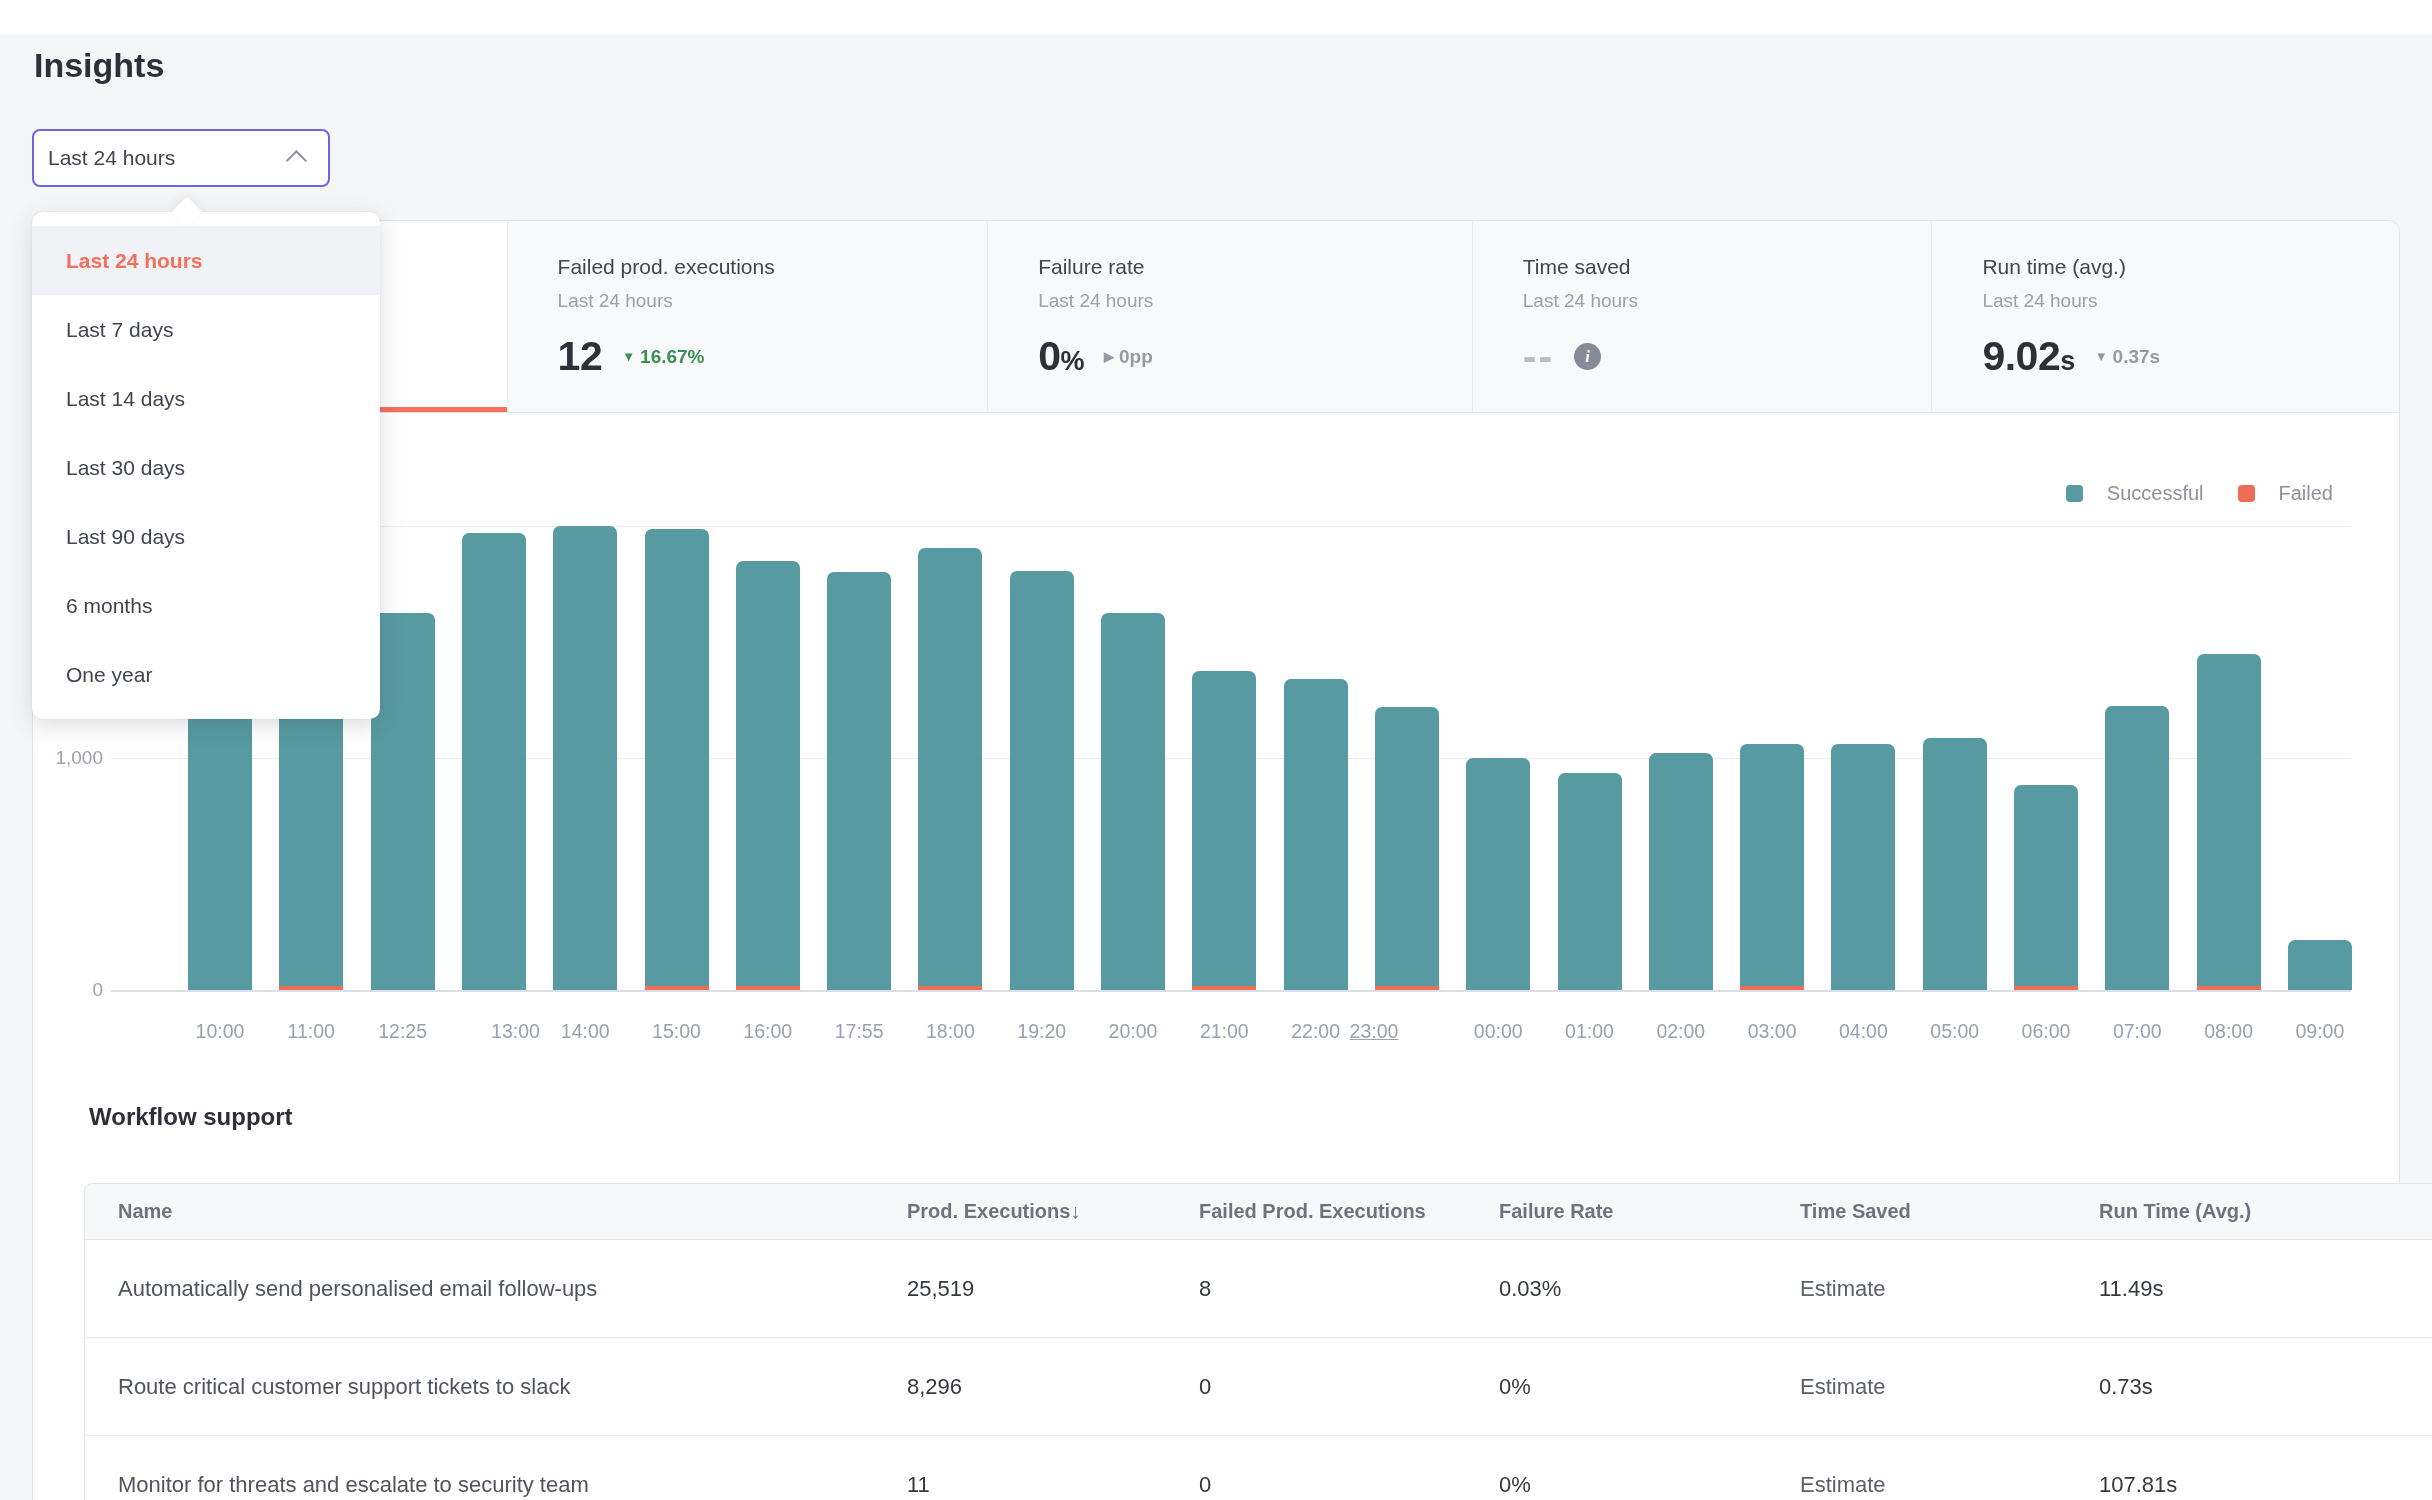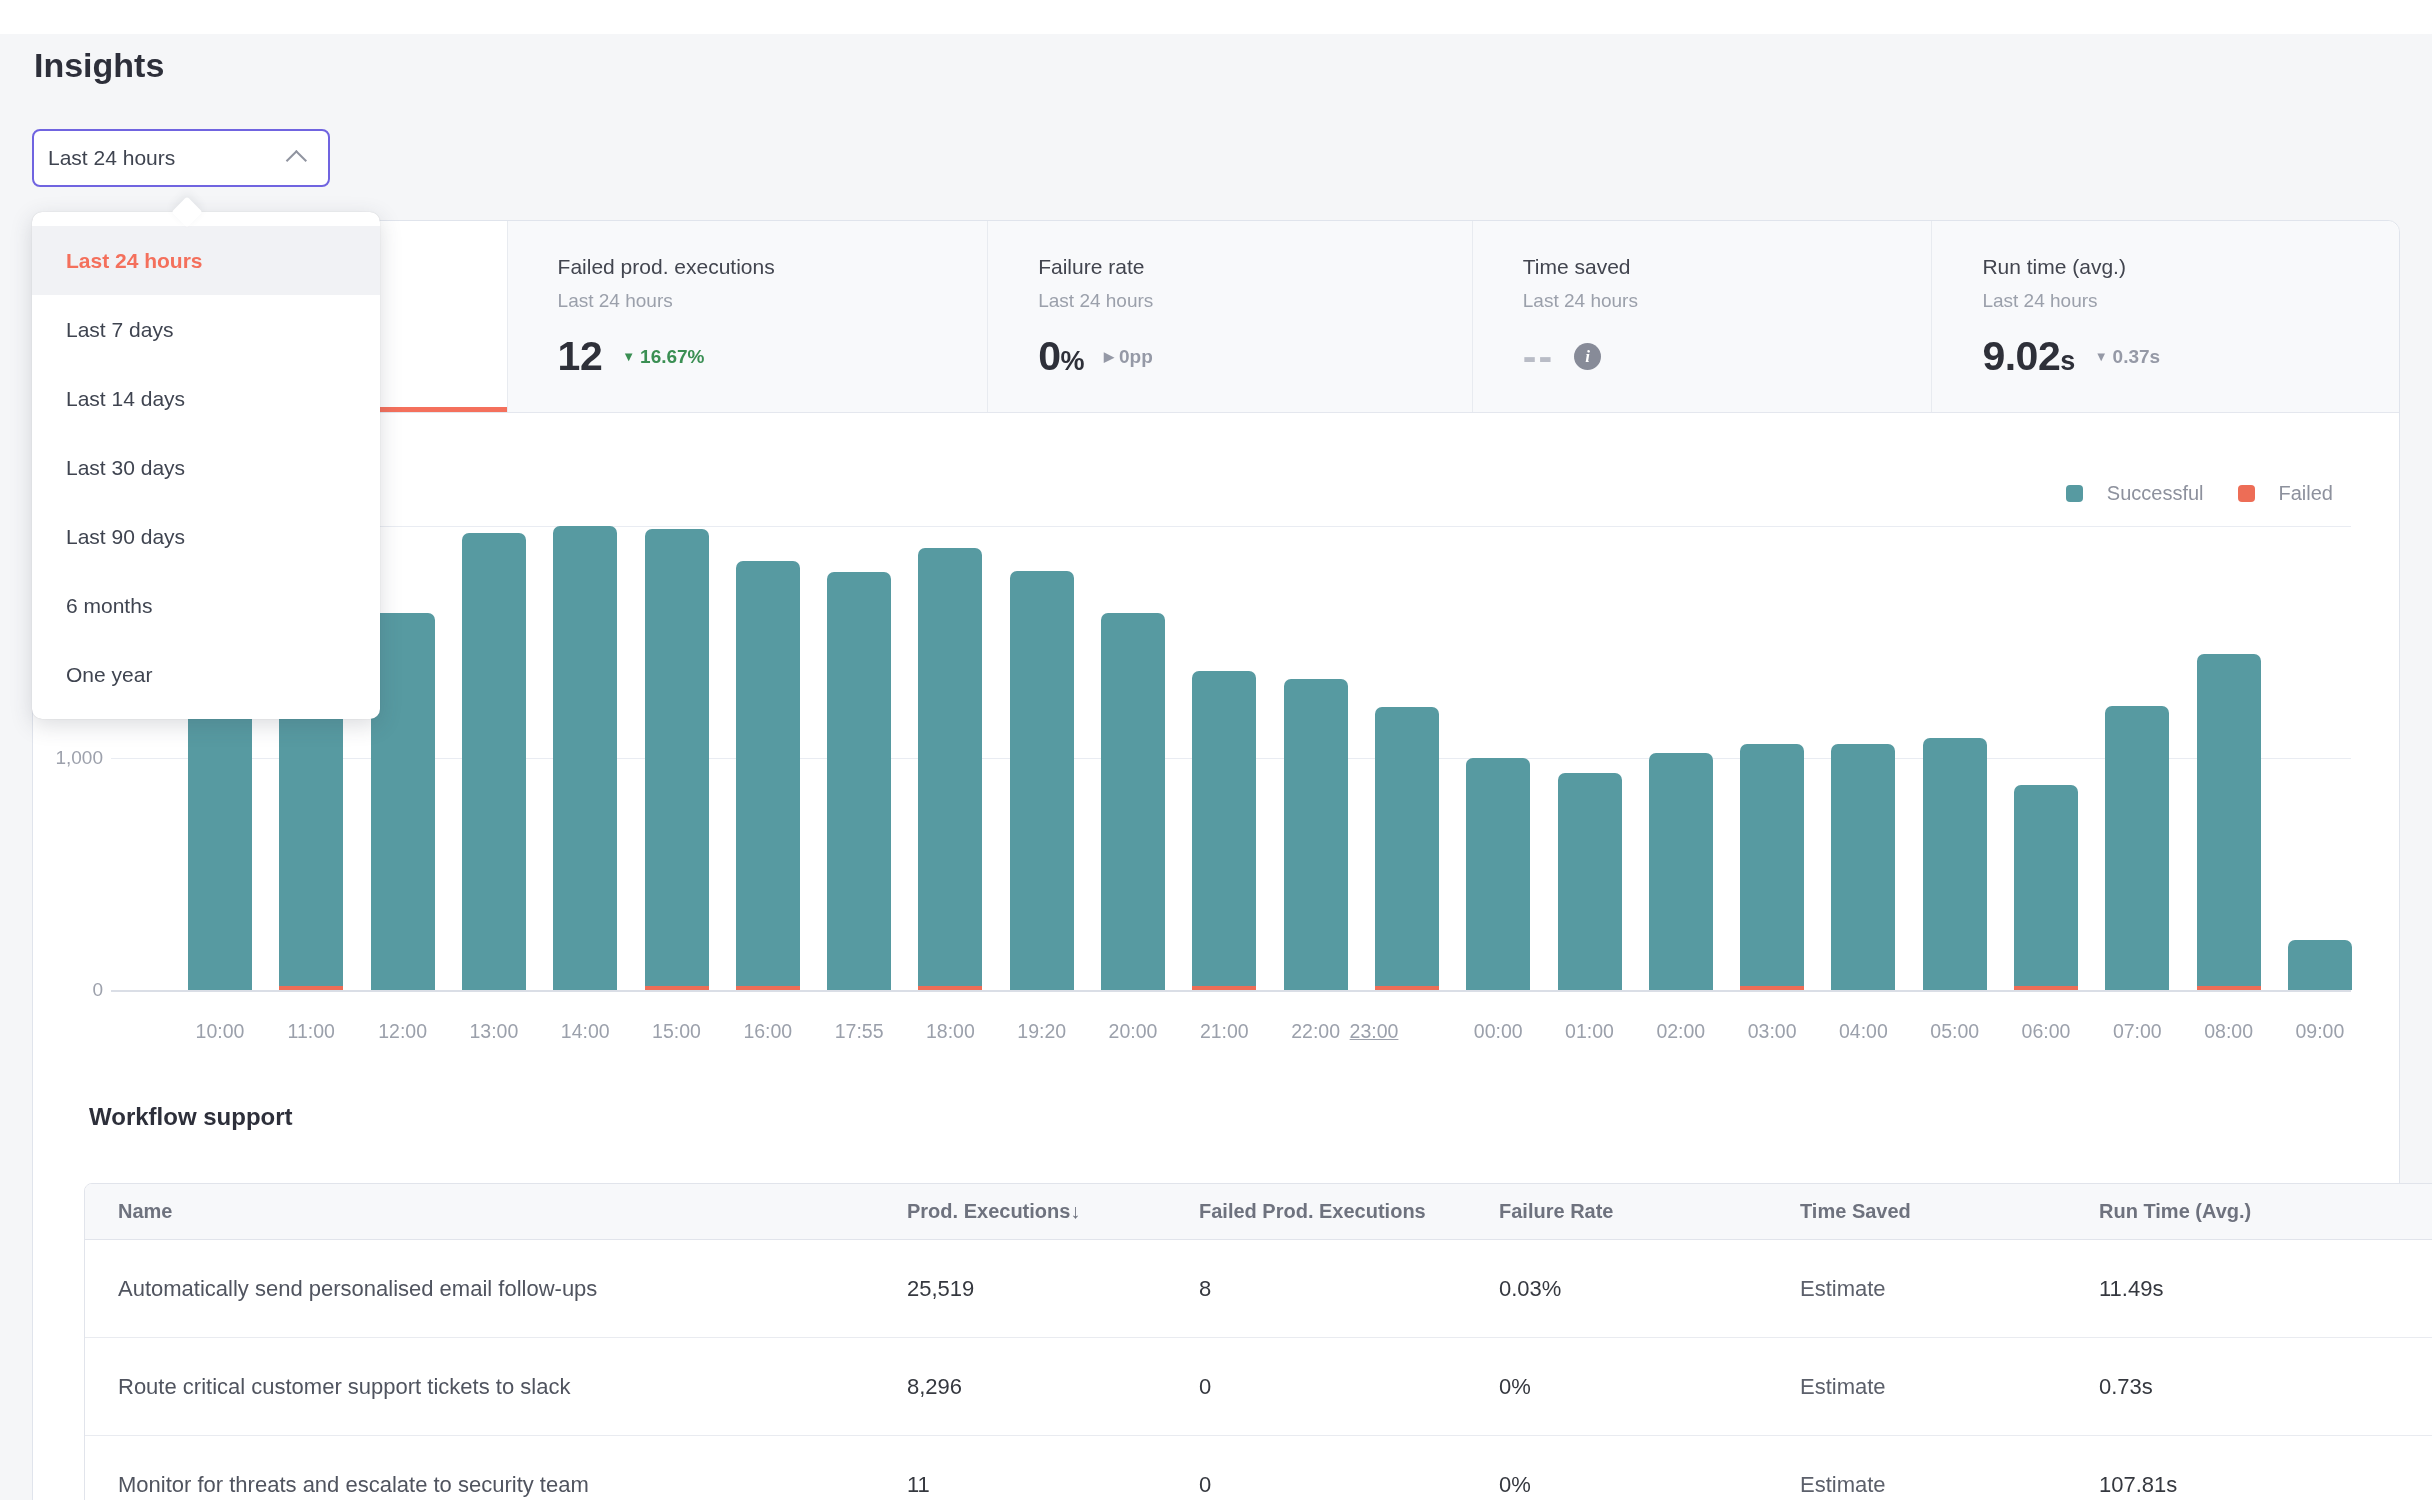--- a/index.html
+++ b/index.html
@@ -202,22 +202,22 @@
           <div class="bar" style="left: 2163.6px; top: 432.6px; height: 336.4px;">
             <div class="seg-ok" style="background: rgb(87, 154, 161); order: 1;"></div>
             <div class="seg-fail" style="height: 4px; background: rgb(237, 109, 86); order: 2;"></div>
           </div>
           <div class="bar" style="left: 2254.9px; top: 719.12px; height: 49.88px; background: rgb(87, 154, 161);"></div>
         </div>
       <div class="baseline" style="top:769px"></div>
       <div id="xaxis-layer">
           <div class="xlabel" style="left: 141px;">10:00</div>
           <div class="xlabel" style="left: 232.3px;">11:00</div>
-          <div class="xlabel" style="left: 323.6px;">12:00</div>
-          <div class="xlabel" style="left: 414.9px;">13:00</div>
+          <div class="xlabel" style="left: 323.6px;">12:25</div>
+          <div class="xlabel" style="left: 414.9px; text-align: right;">13:00</div>
           <div class="xlabel" style="left: 506.2px;">14:00</div>
           <div class="xlabel" style="left: 597.5px;">15:00</div>
           <div class="xlabel" style="left: 688.8px;">16:00</div>
           <div class="xlabel" style="left: 780.1px;">17:55</div>
           <div class="xlabel" style="left: 871.4px;">18:00</div>
           <div class="xlabel" style="left: 962.7px;">19:20</div>
           <div class="xlabel" style="left: 1054px;">20:00</div>
           <div class="xlabel" style="left: 1145.3px;">21:00</div>
           <div class="xlabel" style="left: 1236.6px;">22:00</div>
           <div class="xlabel" style="left: 1295px; text-decoration: underline;">23:00</div>

